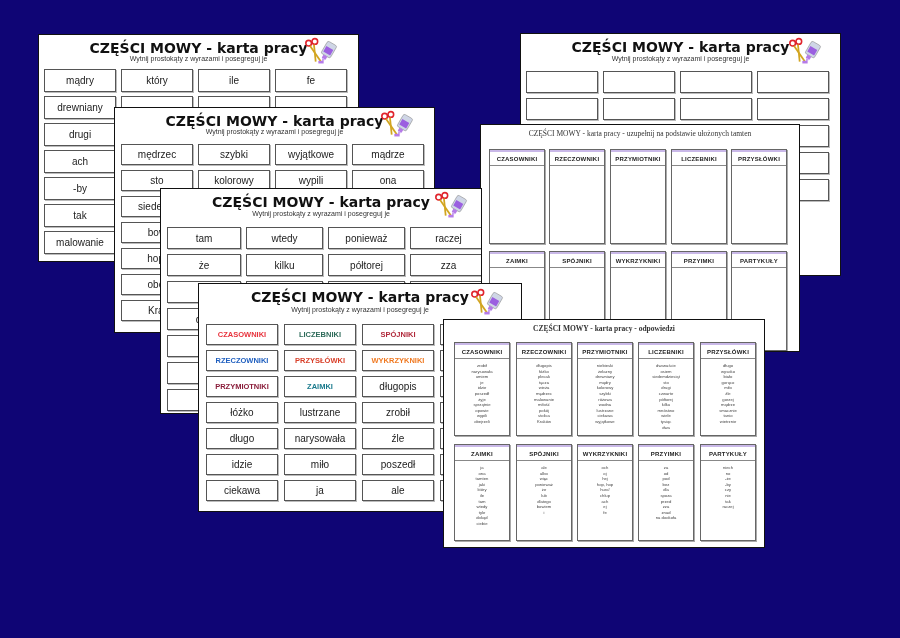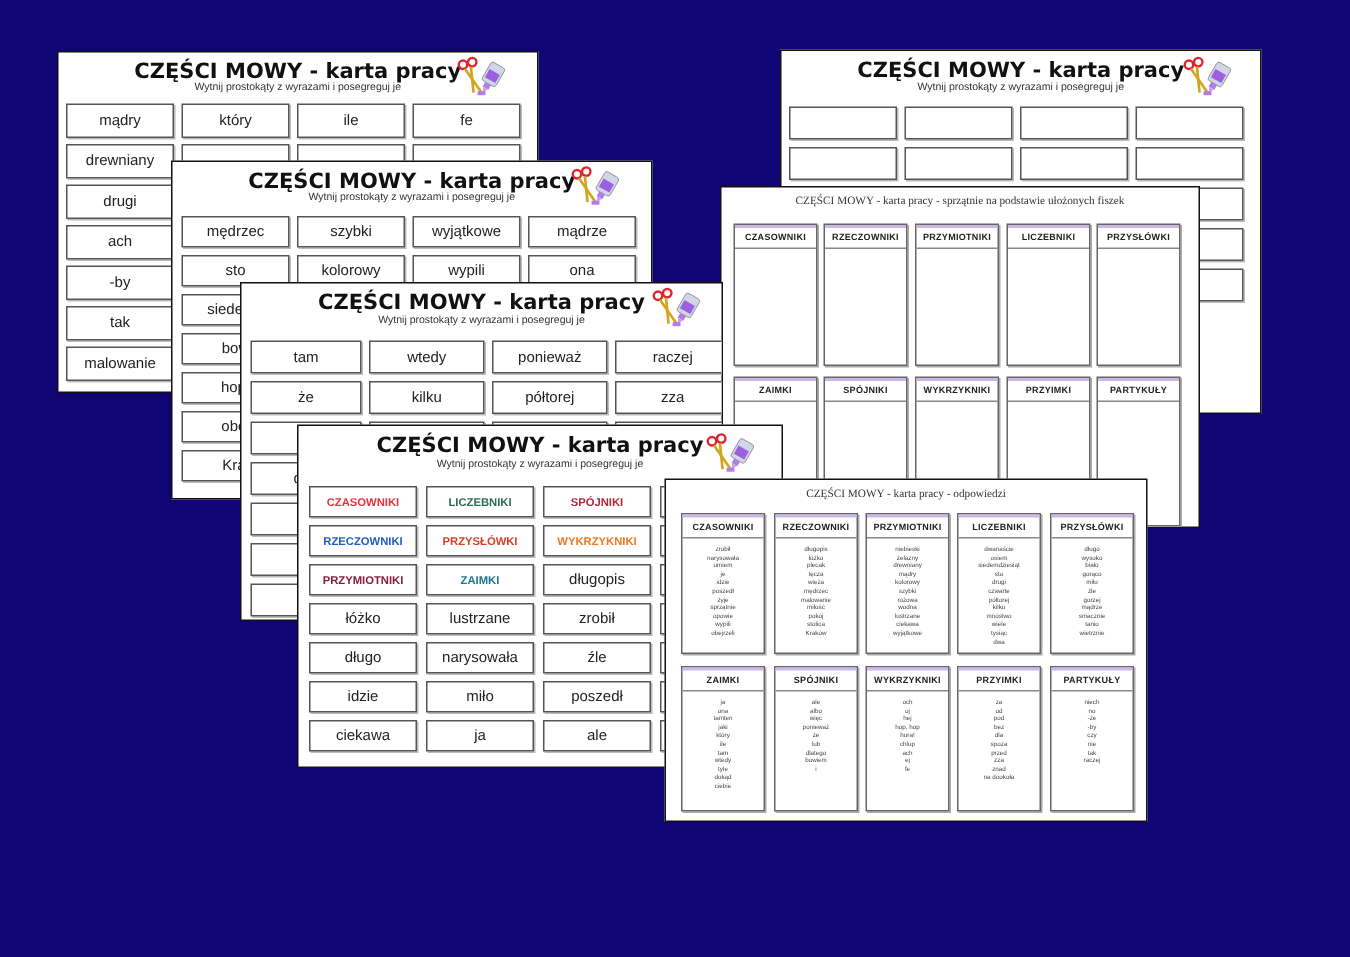--- a/index.html
+++ b/index.html
@@ -249,21 +249,21 @@
       <div class="card"></div>
       <div class="card"></div>
       <div class="card"></div>
       <div class="card"></div>
       <div class="card"></div>
       <div class="card"></div>
     </div>
 </div>
 
 <div class="sheet" style="left:480px;top:124px;width:320px;height:228px;z-index:2;">
-  <div class="serif-title" style="top:4px;font-size:7.5px;">CZĘŚCI MOWY - karta pracy - sprzątnie na podstawie ułożonych fiszek</div>
+  <div class="serif-title" style="top:4px;font-size:7.5px;">CZĘŚCI MOWY - karta pracy - uzupełnij na podstawie ułożonych tamten</div>
   <div id="fillcols">
       <div class="col-box" style="left: 8px; top: 24px; width: 56px; height: 95px;">
         <div class="col-head">CZASOWNIKI</div>
       </div>
       <div class="col-box" style="left: 68px; top: 24px; width: 56px; height: 95px;">
         <div class="col-head">RZECZOWNIKI</div>
       </div>
       <div class="col-box" style="left: 129px; top: 24px; width: 56px; height: 95px;">
         <div class="col-head">PRZYMIOTNIKI</div>
       </div>
@@ -337,21 +337,21 @@
       <div class="card">poszedł</div>
       <div class="card"></div>
       <div class="card">ciekawa</div>
       <div class="card">ja</div>
       <div class="card">ale</div>
       <div class="card"></div>
     </div>
 </div>
 
 <div class="sheet" style="left:443px;top:319px;width:322px;height:229px;z-index:5;">
-  <div class="serif-title" style="top:4px;font-size:7.5px;">CZĘŚCI MOWY - karta pracy - odpowiedzi</div>
+  <div class="serif-title" style="top:4px;font-size:7.5px;font-weight:bold;">CZĘŚCI MOWY - karta pracy - odpowiedzi</div>
   <div id="anscols">
       <div class="col-box" style="left: 10px; top: 22px; width: 56px; height: 94px;">
         <div class="col-head">CZASOWNIKI</div>
         <div class="col-list">
           <div>zrobił</div>
           <div>narysowała</div>
           <div>umiem</div>
           <div>je</div>
           <div>idzie</div>
           <div>poszedł</div>

